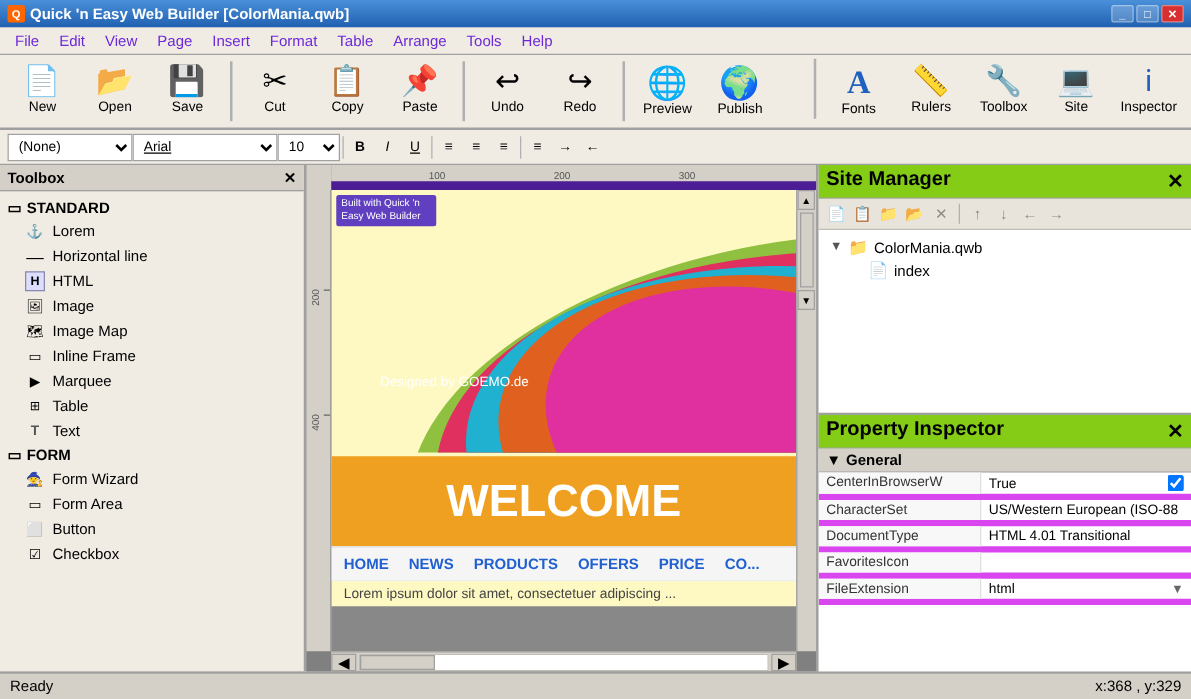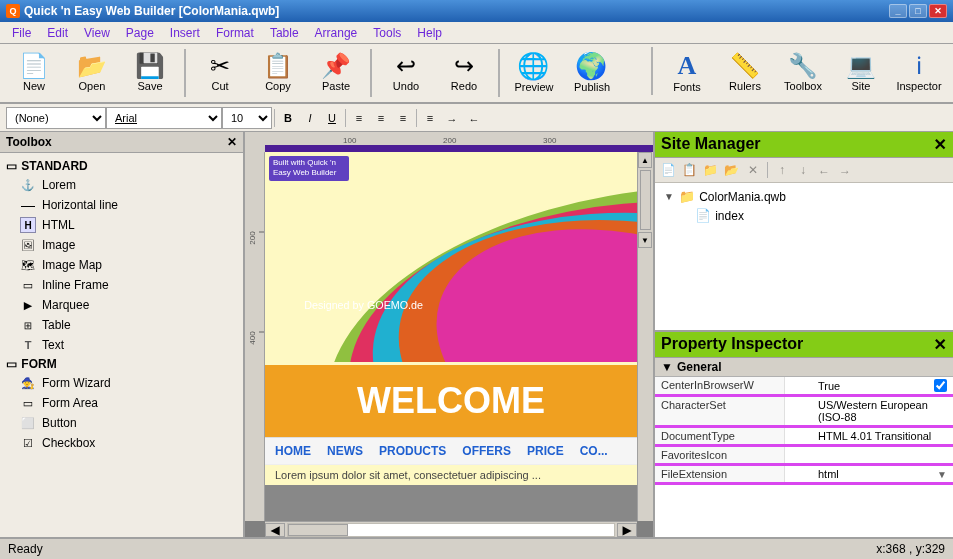--- a/index.html
+++ b/index.html
@@ -289,23 +289,22 @@
     .prop-group-header {
       background: #d4d0c8;
       padding: 2px 6px;
       font-size: 12px;
       font-weight: bold;
       border-bottom: 1px solid #b0b0b0;
       display: flex; align-items: center; gap: 4px;
     }
     .prop-row {
       display: flex;
-      border-bottom: 3px solid #d946ef;
+      border-bottom: 5px solid #d946ef;
       font-size: 11px;
-      gap: 27px;
     }
     .prop-name {
       width: 130px;
       padding: 2px 6px;
       background: #f8f8f8;
       border-right: 1px solid #e0e0e0;
       color: #333;
     }
     .prop-value {
       flex: 1;

